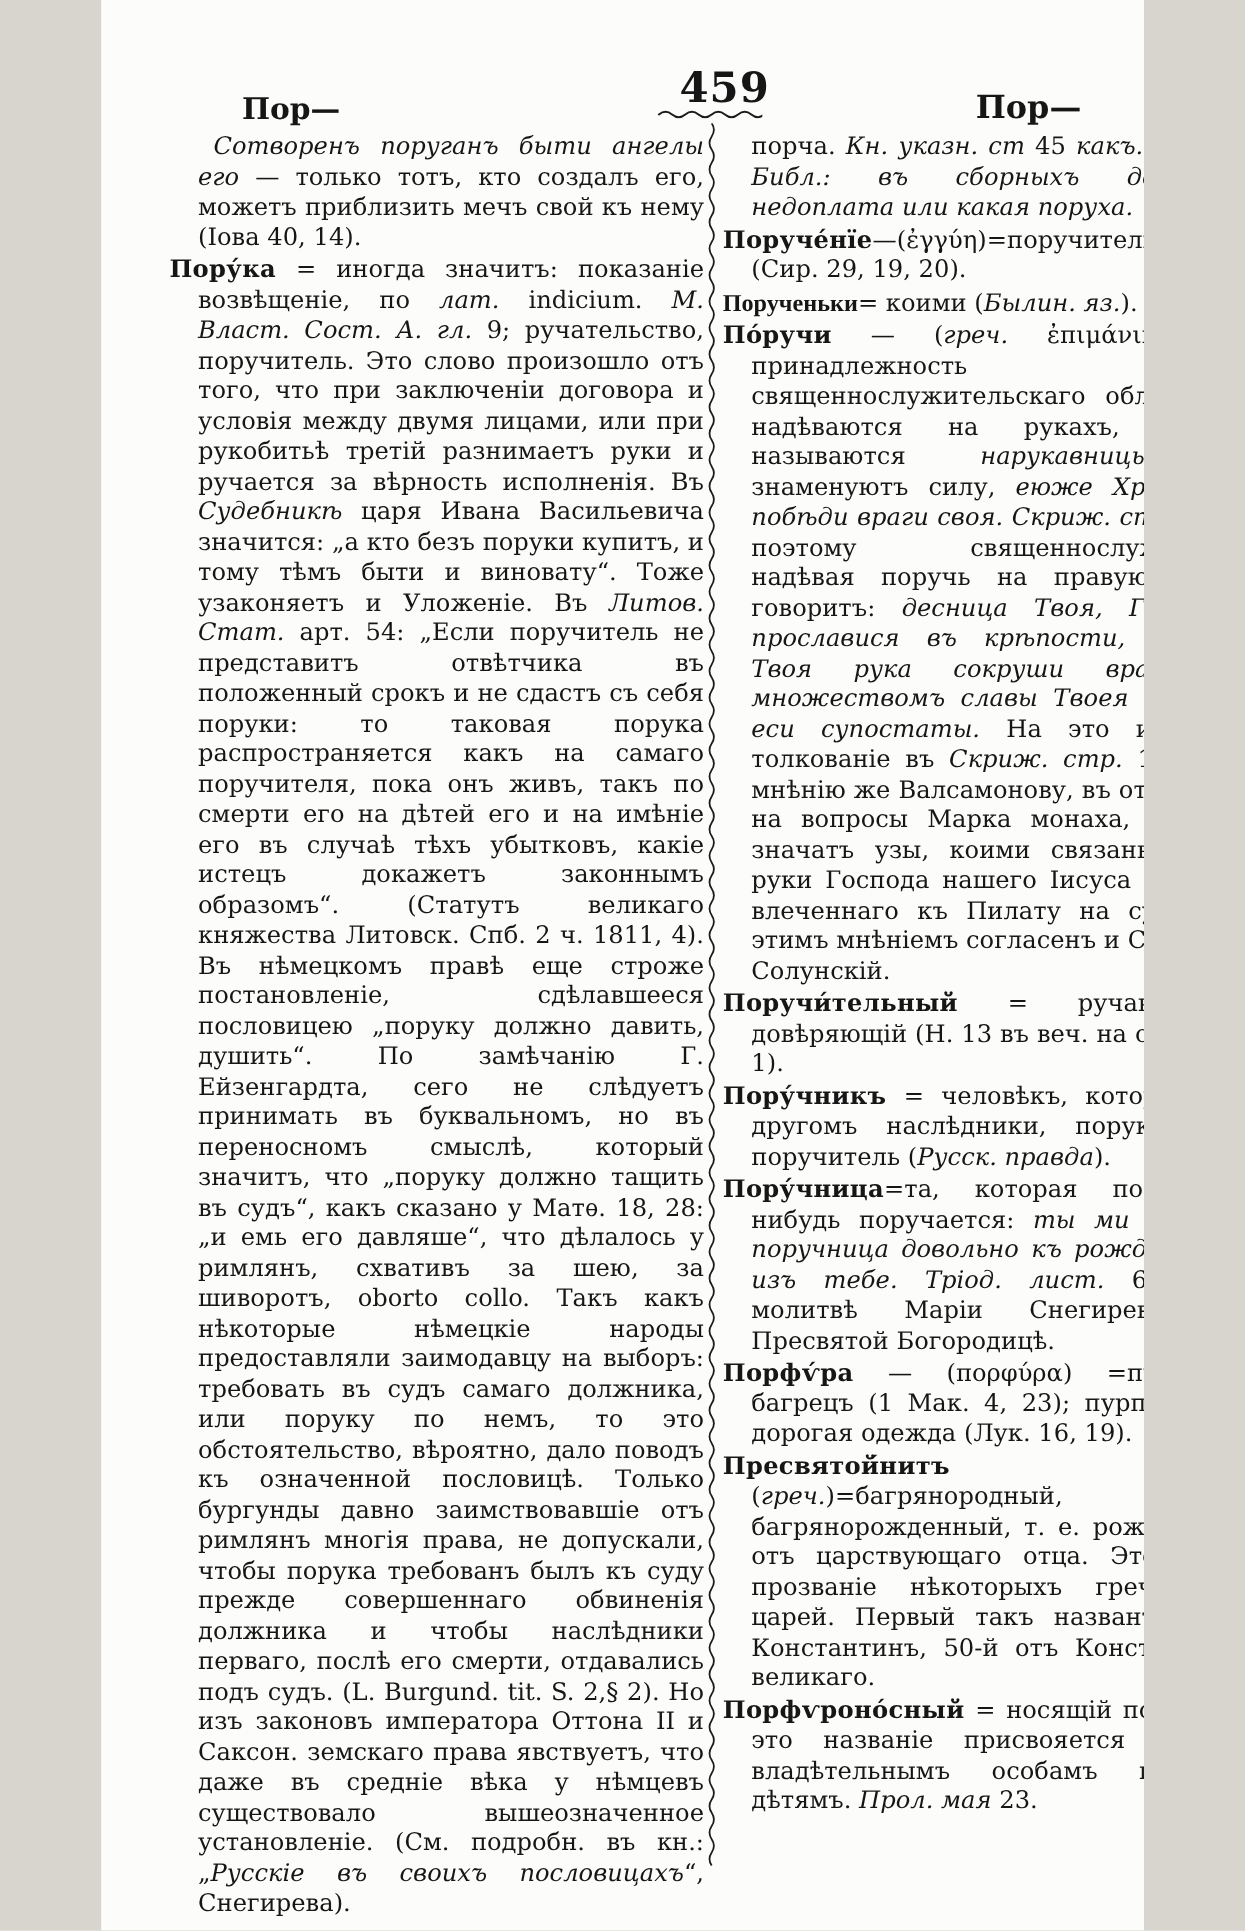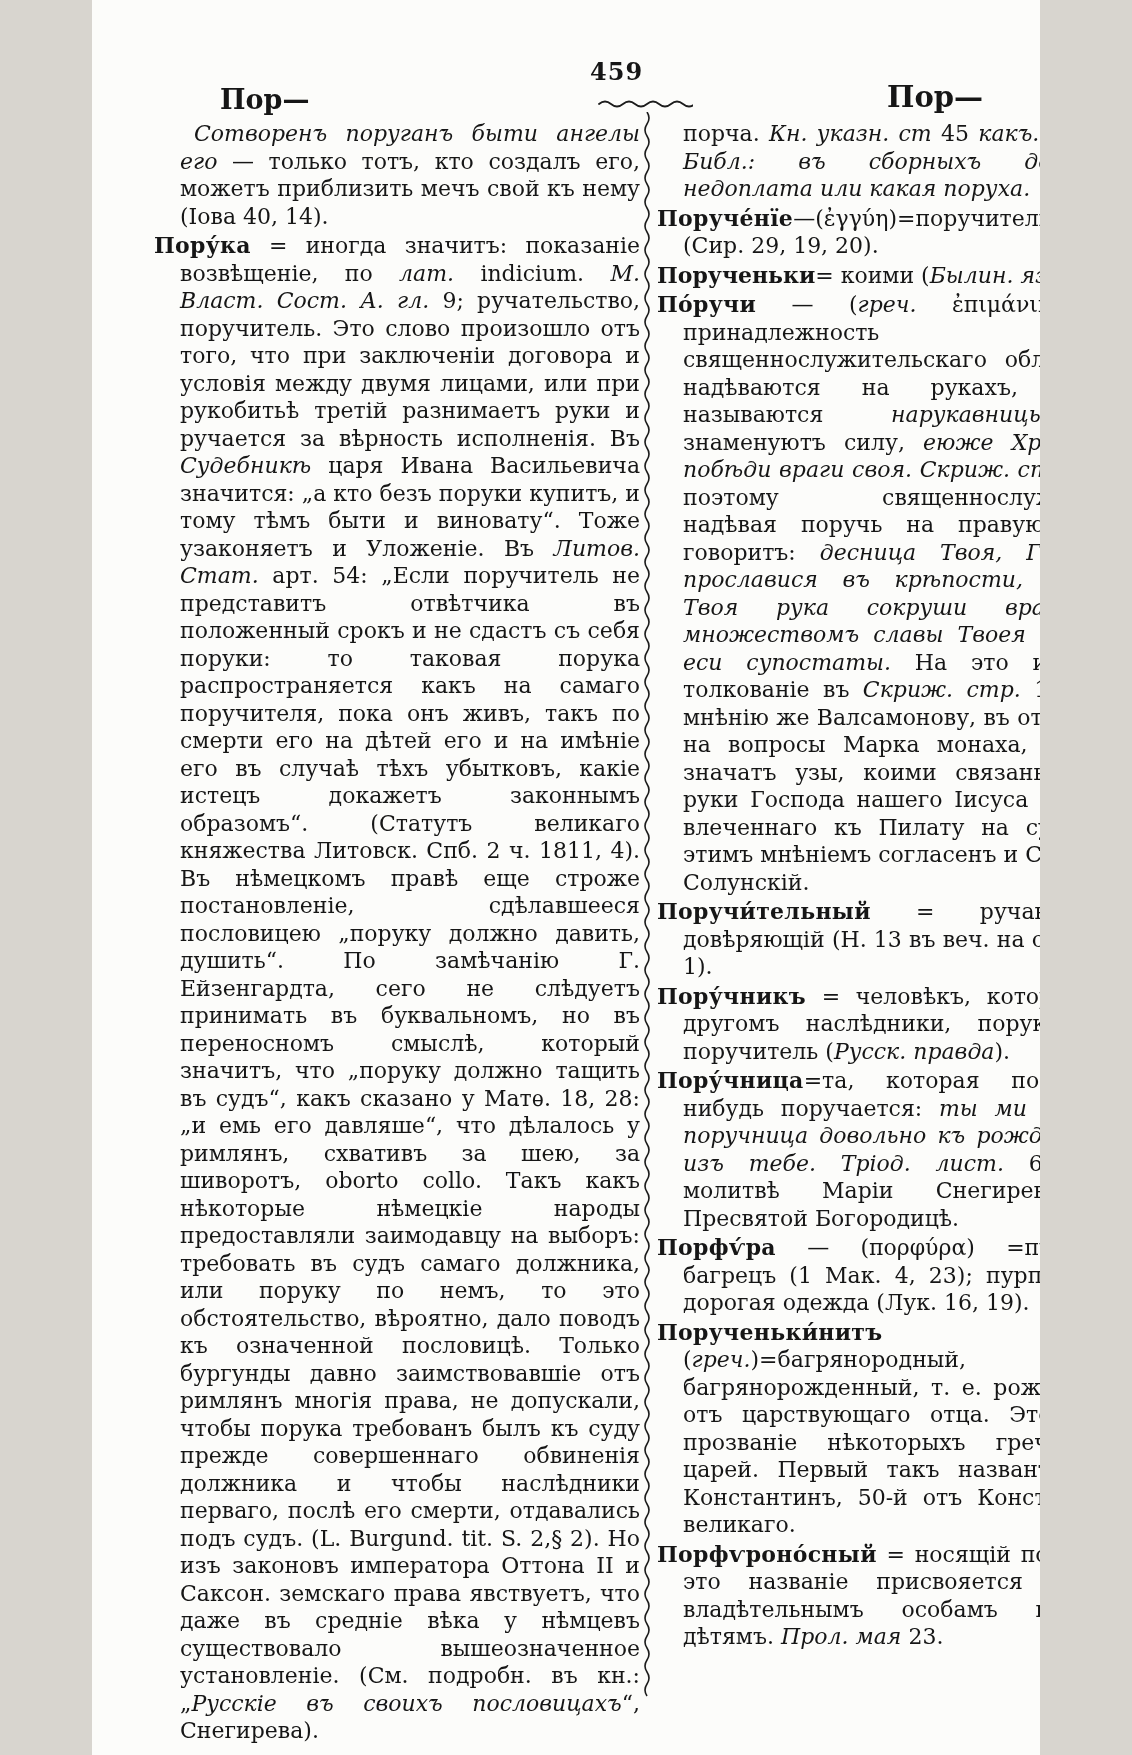--- a/index.html
+++ b/index.html
@@ -8,21 +8,21 @@
     width:948px;height:1755px;
     margin:0 auto;
     background:#fcfcfa;
     color:#161616;
     font-family:"DejaVu Serif","DejaVu Sans",serif;
     overflow:hidden;
   }
   
   .page-number{
     position:absolute;top:57px;left:498px;width:110px;
-    text-align:left;font-size:24px;font-weight:700;letter-spacing:1px;
+    text-align:right;font-size:38px;font-weight:700;letter-spacing:1px;
   }
   .pagenum-underline{position:absolute;top:98px;left:505px;}
   .running-head{position:absolute;font-size:27px;font-weight:700;}
   .running-head.left{top:84px;left:128px;}
   .running-head.right{top:80px;left:795px;font-size:29px;}
   
   .column{
     position:absolute;top:120px;
     font-size:22px;line-height:27.5px;
     text-align:justify;
@@ -30,21 +30,21 @@
   .col-left{left:62px;width:486px;}
   .col-right{left:565px;width:472px;}
   .para{margin:0 0 2px 0;}
   .entry{text-indent:-26px;padding-left:26px;margin-top:2px;}
   .cont{padding-left:26px;text-indent:0;}
   .cont-first{padding-left:26px;text-indent:14px;}
   .run-r{font-style:normal;}
   .run-i{font-style:italic;}
   .run-g{font-style:normal;}
   .run-h{font-weight:700;letter-spacing:0.3px;}
-  .run-b{font-weight:700;}
+  .run-b{font-weight:700;font-family:Liberation Serif, serif;}
   
   .divider{position:absolute;top:112px;left:549px;}
 </style>
 </head>
 <body>
 
 <div class="page">
 
   <div class="running-head left">Пор—</div>
 
@@ -67,17 +67,17 @@
 
   <div class="column col-right">
       <p class="para cont"><span class="run-r">порча. </span><span class="run-i">Кн. указн. ст</span><span class="run-r"> 45 </span><span class="run-i">какъ. Сѵнод. Библ.: въ сборныхъ деньгахъ недоплата или какая поруха.</span></p>
       <p class="para entry"><span class="run-h">Поруче́нїе</span><span class="run-r">—(</span><span class="run-g">ἐγγύη</span><span class="run-r">)=поручительство (Сир. 29, 19, 20).</span></p>
       <p class="para entry"><span class="run-b">Порученьки</span><span class="run-r">= коими (</span><span class="run-i">Былин. яз.</span><span class="run-r">).</span></p>
       <p class="para entry"><span class="run-h">По́ручи</span><span class="run-r"> — (</span><span class="run-i">греч.</span><span class="run-r"> </span><span class="run-g">ἐπιμάνικα</span><span class="run-r">) = принадлежность священнослужительскаго облаченія; надѣваются на рукахъ, иначе называются </span><span class="run-i">нарукавницы</span><span class="run-r"> и знаменуютъ силу, </span><span class="run-i">еюже Христосъ побѣди враги своя. Скриж. стр.</span><span class="run-r"> 134; поэтому священнослужитель, надѣвая поручь на правую руку, говоритъ: </span><span class="run-i">десница Твоя, Господи, прославися въ крѣпости, десная Твоя рука сокруши враги, и множествомъ славы Твоея стерлъ еси супостаты.</span><span class="run-r"> На это имѣется толкованіе въ </span><span class="run-i">Скриж. стр.</span><span class="run-r"> 119. По мнѣнію же Валсамонову, въ отвѣтѣ 37 на вопросы Марка монаха, поручи значатъ узы, коими связаны были руки Господа нашего Іисуса Христа, влеченнаго къ Пилату на судъ; съ этимъ мнѣніемъ согласенъ и Сѵмеонъ Солунскій.</span></p>
       <p class="para entry"><span class="run-h">Поручи́тельный</span><span class="run-r"> = ручающійся, довѣряющій (Н. 13 въ веч. на стих. ст. 1).</span></p>
       <p class="para entry"><span class="run-h">Пору́чникъ</span><span class="run-r"> = человѣкъ, который по другомъ наслѣдники, порука или поручитель (</span><span class="run-i">Русск. правда</span><span class="run-r">).</span></p>
       <p class="para entry"><span class="run-h">Пору́чница</span><span class="run-r">=та, которая по комъ нибудь поручается: </span><span class="run-i">ты ми буди и поручница довольно къ рожденному изъ тебе. Тріод. лист.</span><span class="run-r"> 608, въ молитвѣ Маріи Снегирева къ Пресвятой Богородицѣ.</span></p>
       <p class="para entry"><span class="run-h">Порфѵ́ра</span><span class="run-r"> — (</span><span class="run-g">πορφύρα</span><span class="run-r">) =пурпуръ, багрецъ (1 Мак. 4, 23); пурпуровая, дорогая одежда (Лук. 16, 19).</span></p>
-      <p class="para entry"><span class="run-h">Порученьки́нитъ</span><span class="run-r"> — (</span><span class="run-i">греч.</span><span class="run-r">)=багрянородный, или багрянорожденный, т. е. рожденный отъ царствующаго отца. Это было прозваніе нѣкоторыхъ греческихъ царей. Первый такъ названъ былъ Константинъ, 50-й отъ Константина великаго.</span></p>
+      <p class="para entry"><span class="run-h">Пресвятой́нитъ</span><span class="run-r"> — (</span><span class="run-i">греч.</span><span class="run-r">)=багрянородный, или багрянорожденный, т. е. рожденный отъ царствующаго отца. Это было прозваніе нѣкоторыхъ греческихъ царей. Первый такъ названъ былъ Константинъ, 50-й отъ Константина великаго.</span></p>
       <p class="para entry"><span class="run-h">Порфѵроно́сный</span><span class="run-r"> = носящій порфиру; это названіе присвояется только владѣтельнымъ особамъ и ихъ дѣтямъ. </span><span class="run-i">Прол. мая</span><span class="run-r"> 23.</span></p>
     </div>
 
 </div>
 
 </body></html>

